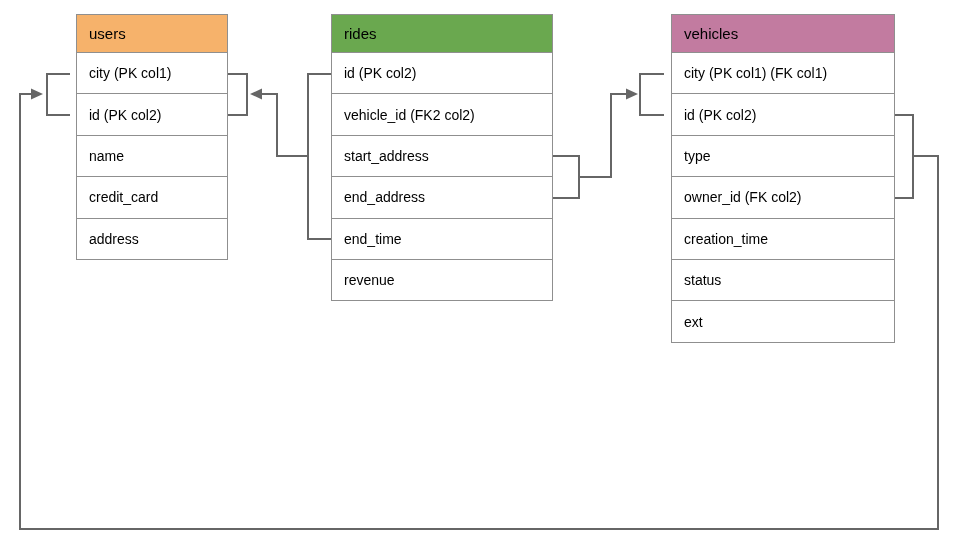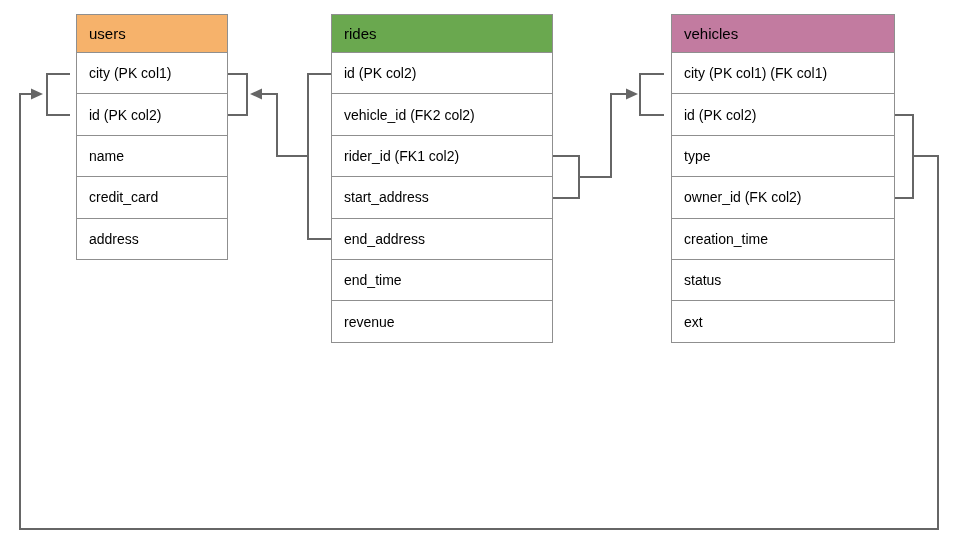--- a/index.html
+++ b/index.html
@@ -93,21 +93,20 @@
         <div class="tbl-row">credit_card</div>
         <div class="tbl-row">address</div>
       </div>
   </div>
 
   <div class="db-table" style="left:331px; top:14px; width:222px;">
     <div class="tbl-header" style="background: rgb(106, 168, 79);">rides</div>
     <div>
         <div class="tbl-row">id (PK col2)</div>
         <div class="tbl-row">vehicle_id (FK2 col2)</div>
-        <div class="tbl-row">rider_id (FK1 col2)</div>
         <div class="tbl-row">start_address</div>
         <div class="tbl-row">end_address</div>
         <div class="tbl-row">end_time</div>
         <div class="tbl-row">revenue</div>
       </div>
   </div>
 
   <div class="db-table" style="left:664px; top:14px; width:224px;margin-left:7px;">
     <div class="tbl-header" style="background: rgb(194, 123, 160);">vehicles</div>
     <div>

